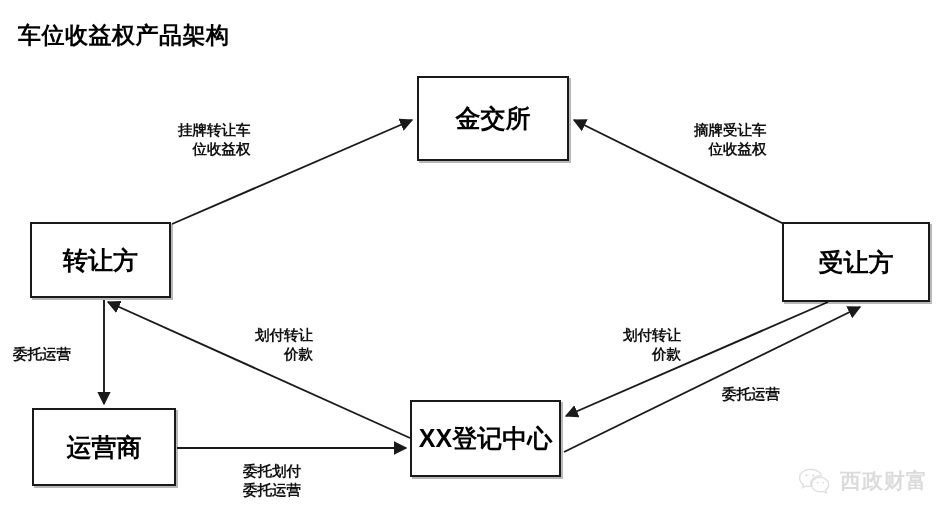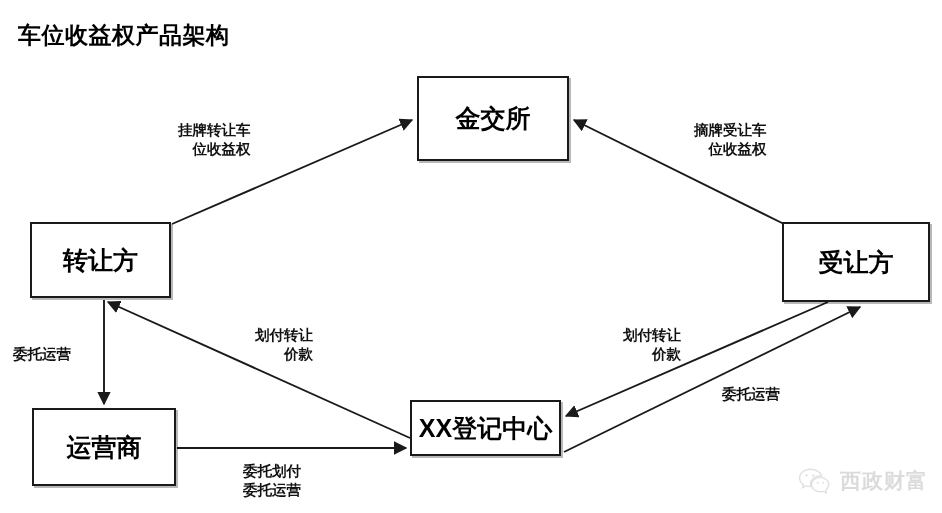--- a/index.html
+++ b/index.html
@@ -113,21 +113,21 @@
   </div>
 
   <div class="node-box" style="left:782px; top:222px; width:148px; height:80px;">
     <span>受让方</span>
   </div>
 
   <div class="node-box" style="left:32px; top:408px; width:144px; height:78px;">
     <span>运营商</span>
   </div>
 
-  <div class="node-box" style="left:410px; top:400px; width:151px; height:56px;">
+  <div class="node-box" style="left:410px; top:400px; width:151px; height:77px;">
     <span>XX登记中心</span>
   </div>
 
   <div class="edge-label" style="left:178px; top:121px;">
     <span>挂牌转让车</span><br>
     <span>位收益权</span>
   </div>
 
   <div class="edge-label" style="left:694px; top:121px;">
     <span>摘牌受让车</span><br>

